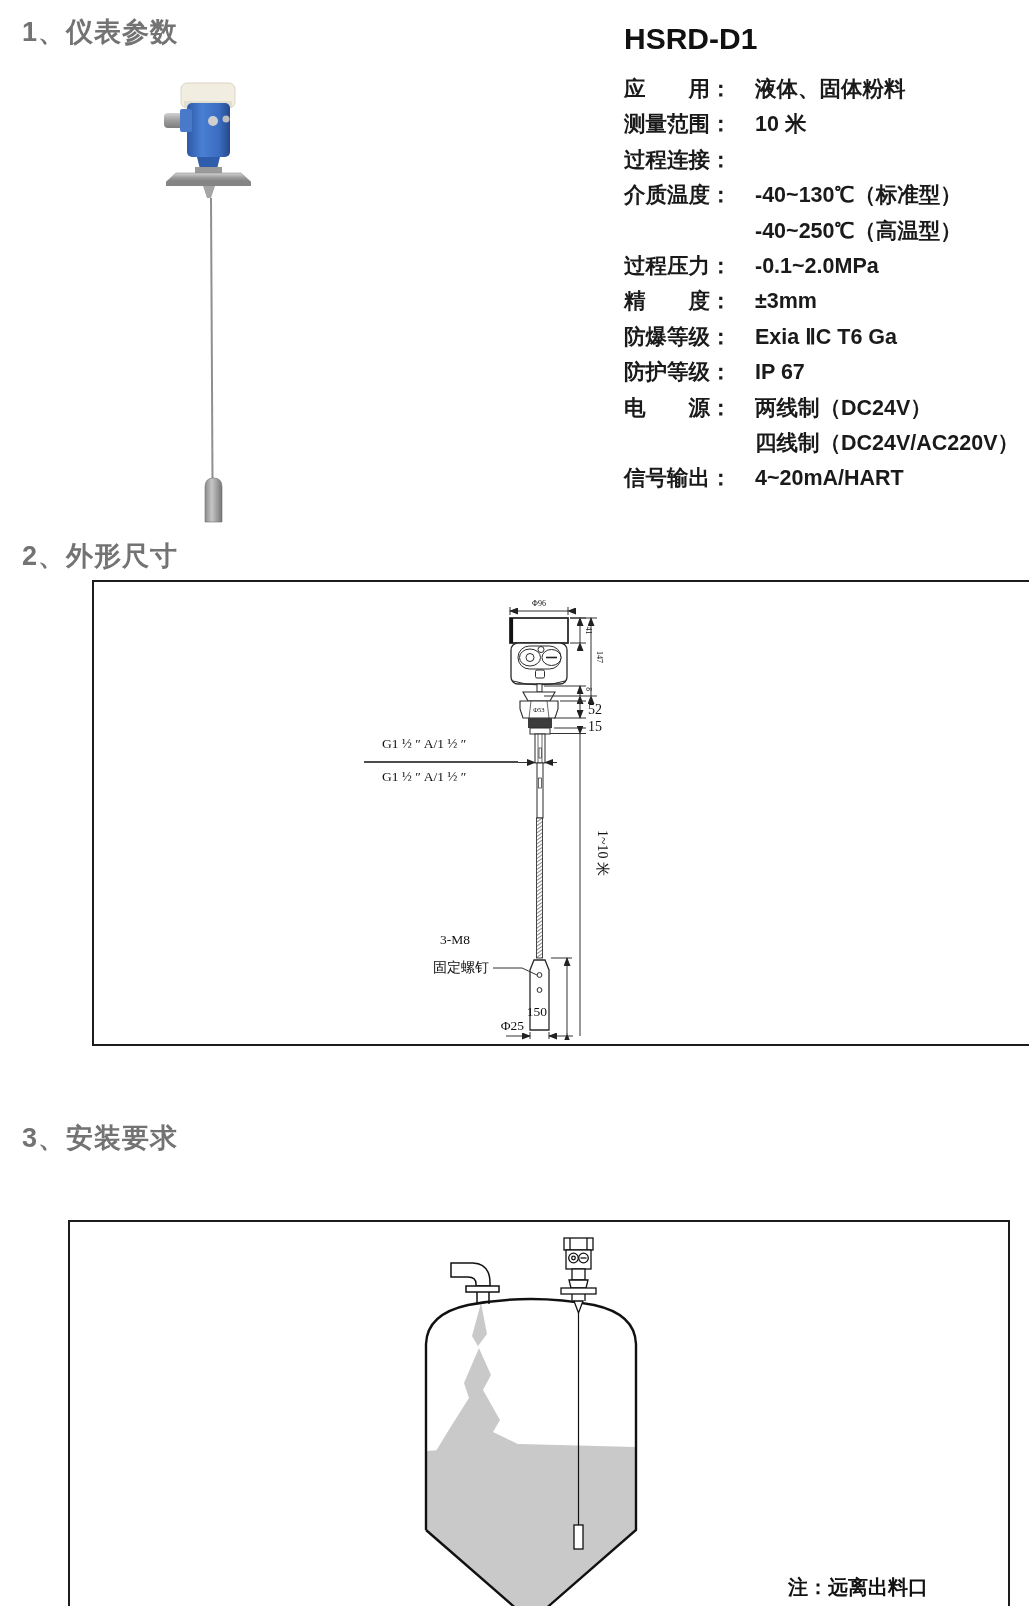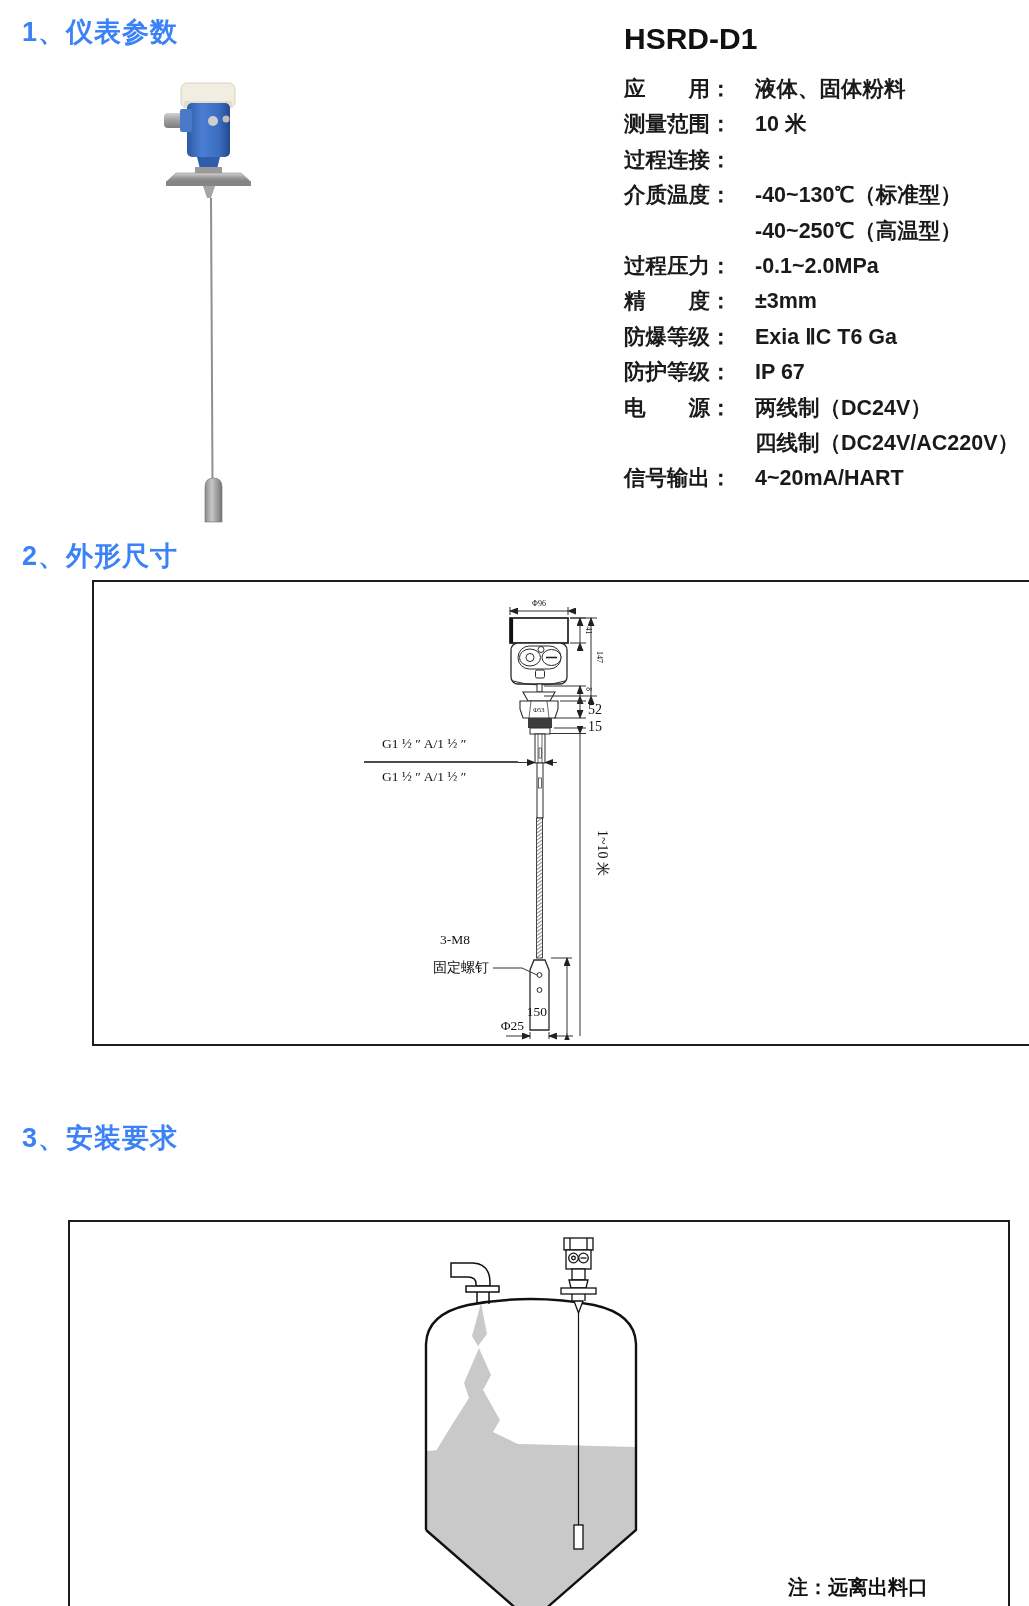--- a/index.html
+++ b/index.html
@@ -1,18 +1,18 @@
 <!DOCTYPE html>
 <html><head>
 <meta charset="utf-8">
 <style>
   html,body{margin:0;padding:0;background:#fff;}
   .page{position:relative;width:1029px;height:1606px;background:#ffffff;overflow:hidden;
         font-family:"Liberation Sans",sans-serif;color:#1a1a1a;}
-  .sec-title{position:absolute;left:22px;font-size:27px;font-weight:bold;color:#3b82f6;letter-spacing:1px;}
+  .sec-title{position:absolute;left:22px;font-size:27px;font-weight:bold;color:#737373;letter-spacing:1px;}
   #t1{top:14px;} #t2{top:538px;} #t3{top:1120px;text-align:center;}
   .photo{position:absolute;left:120px;top:55px;width:200px;height:480px;}
   .specs{position:absolute;left:624px;top:22px;width:425px;}
   .model{font-size:30px;font-weight:bold;color:#111;margin:0 0 16px 0;font-family:"Liberation Sans",sans-serif;}
   .spec-row{display:flex;font-size:21.5px;font-weight:600;line-height:35.4px;white-space:pre;}
   .spec-label{flex:0 0 131px;}
   .spec-value{flex:1;}
   .frame{position:absolute;left:68px;background:#fff;border:2px solid #1c1c1c;}
   #box2{top:580px;width:938px;height:462px;margin-left:24px;}
   #box3{top:1220px;width:938px;height:422px;}

